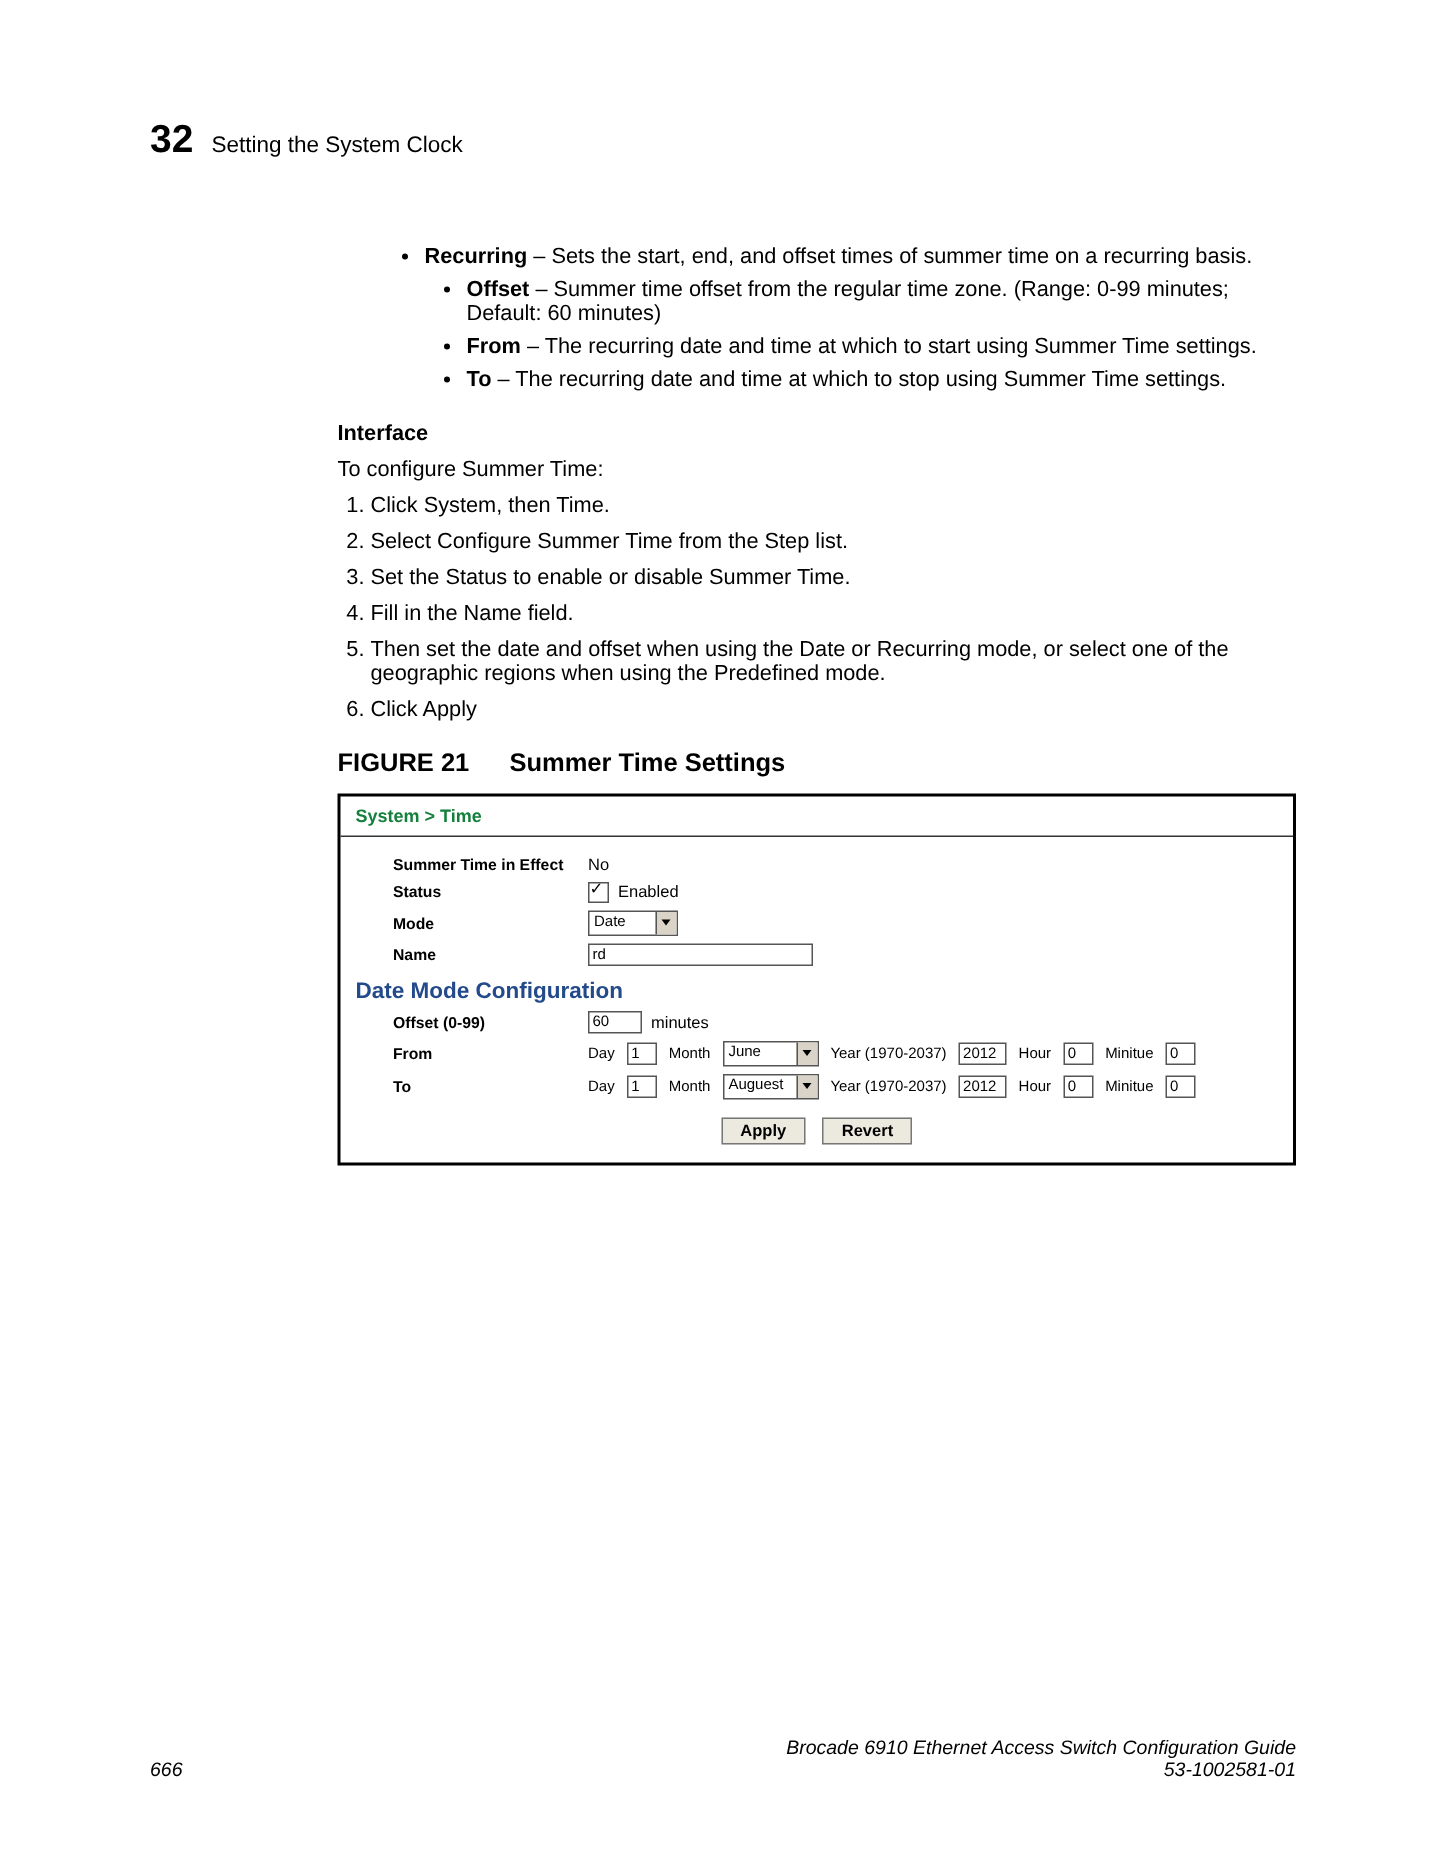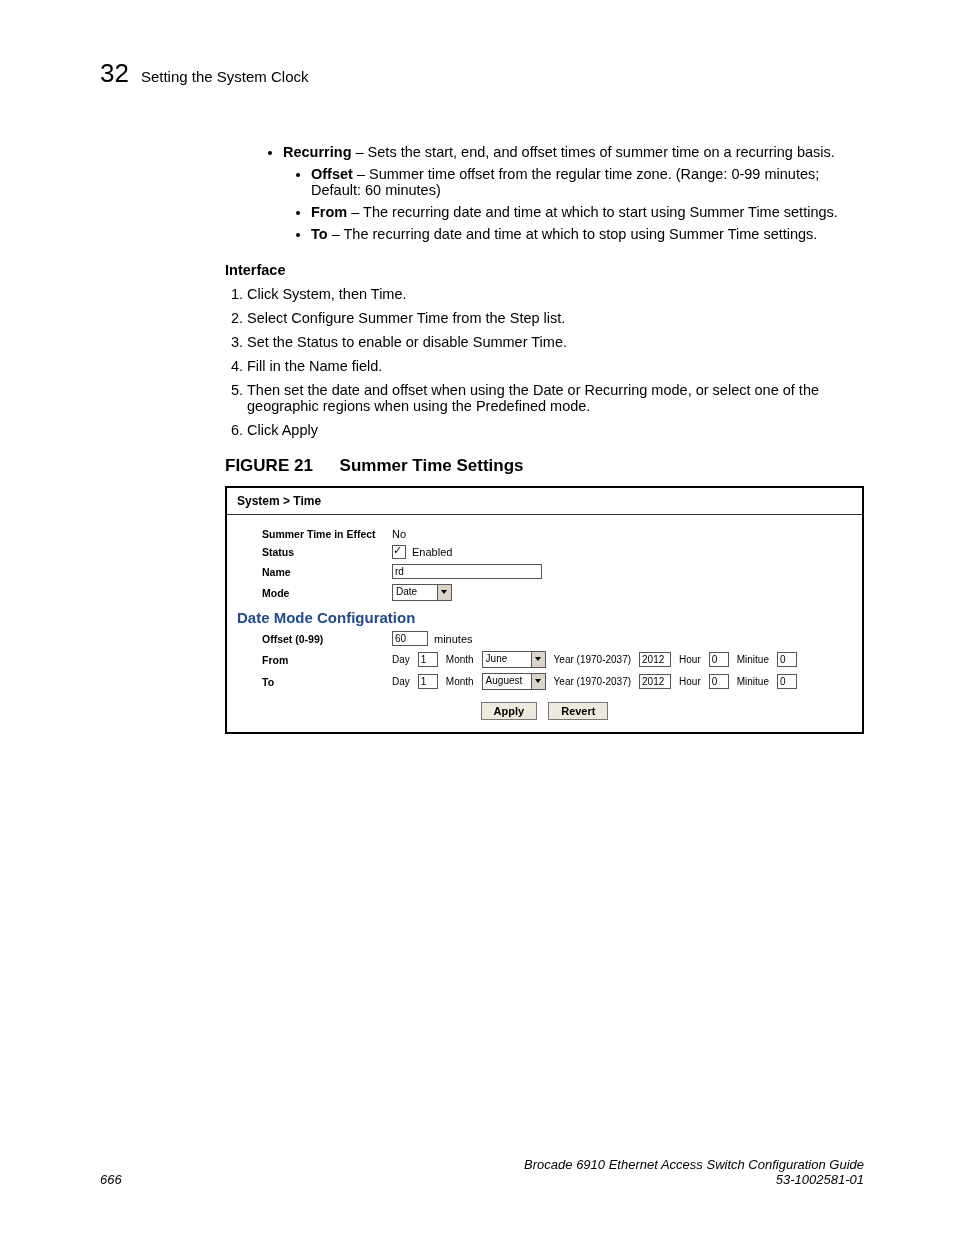--- a/index.html
+++ b/index.html
@@ -16,22 +16,23 @@
     padding:58px 90px 50px 100px;
     position:relative;
   }
   .header{
     display:flex;
     align-items:baseline;
     margin-bottom:55px;
   }
   .header .chapnum{
     font-size:26px;
-    font-weight:normal;
+    font-weight:bold;
     font-family:Arial,sans-serif;
+    margin-top:19px;
   }
   .header .chaptitle{
     font-size:15px;
     margin-left:12px;
   }
   .body-indent{
     margin-left:165px;
   }
   ul.outer{
     list-style:disc;
@@ -73,21 +74,21 @@
   .shot{
     border:2px solid #000;
     margin-top:10px;
     font-family:Arial,sans-serif;
     font-size:11px;
     color:#000;
     background:#fff;
   }
   .shot-pad{padding:8px 10px 12px 10px;}
   .shot .breadcrumb{
-    color:#000000;
+    color:#15803d;
     font-weight:bold;
     font-size:12px;
     padding:6px 10px;
     border-bottom:1px solid #333;
   }
   .shot .steprow{
     padding:6px 10px 10px 10px;
     border-bottom:1px solid #333;
   }
   .steprow .select{
@@ -246,20 +247,21 @@
           <li>
             <span class="term">To</span><span> – The recurring date and time at which to stop using Summer Time settings.</span>
           </li>
         </ul>
       </li>
     </ul>
   </div>
 
   <div class="body-block">
     <div class="section-heading">Interface</div>
+    <div>To configure Summer Time:</div>
     <ol class="steps">
       <li>Click System, then Time.</li>
       <li>Select Configure Summer Time from the Step list.</li>
       <li>Set the Status to enable or disable Summer Time.</li>
       <li>Fill in the Name field.</li>
       <li>Then set the date and offset when using the Date or Recurring mode, or select one of the geographic regions when using the Predefined mode.</li>
       <li>Click Apply</li>
     </ol>
 
     <div class="figcap">
@@ -275,29 +277,29 @@
         <div class="formrow">
           <span class="lab">Summer Time in Effect</span>
           <span>No</span>
         </div>
         <div class="formrow">
           <span class="lab">Status</span>
           <span class="chk checked"></span>
           <span>Enabled</span>
         </div>
         <div class="formrow">
-          <span class="lab">Name</span>
-          <span class="tbox" style="width:150px">rd</span>
-        </div>
-        <div class="formrow">
           <span class="lab">Mode</span>
           <span class="sel">
             <span class="sval" style="min-width:38px">Date</span>
             <span class="scaret"></span>
           </span>
+        </div>
+        <div class="formrow">
+          <span class="lab">Name</span>
+          <span class="tbox" style="width:150px">rd</span>
         </div>
 
         <div class="subhead">Date Mode Configuration</div>
 
         <div class="formrow">
           <span class="lab">Offset (0-99)</span>
           <span class="tbox" style="width:36px">60</span>
           <span style="margin-left:6px">minutes</span>
         </div>
 

